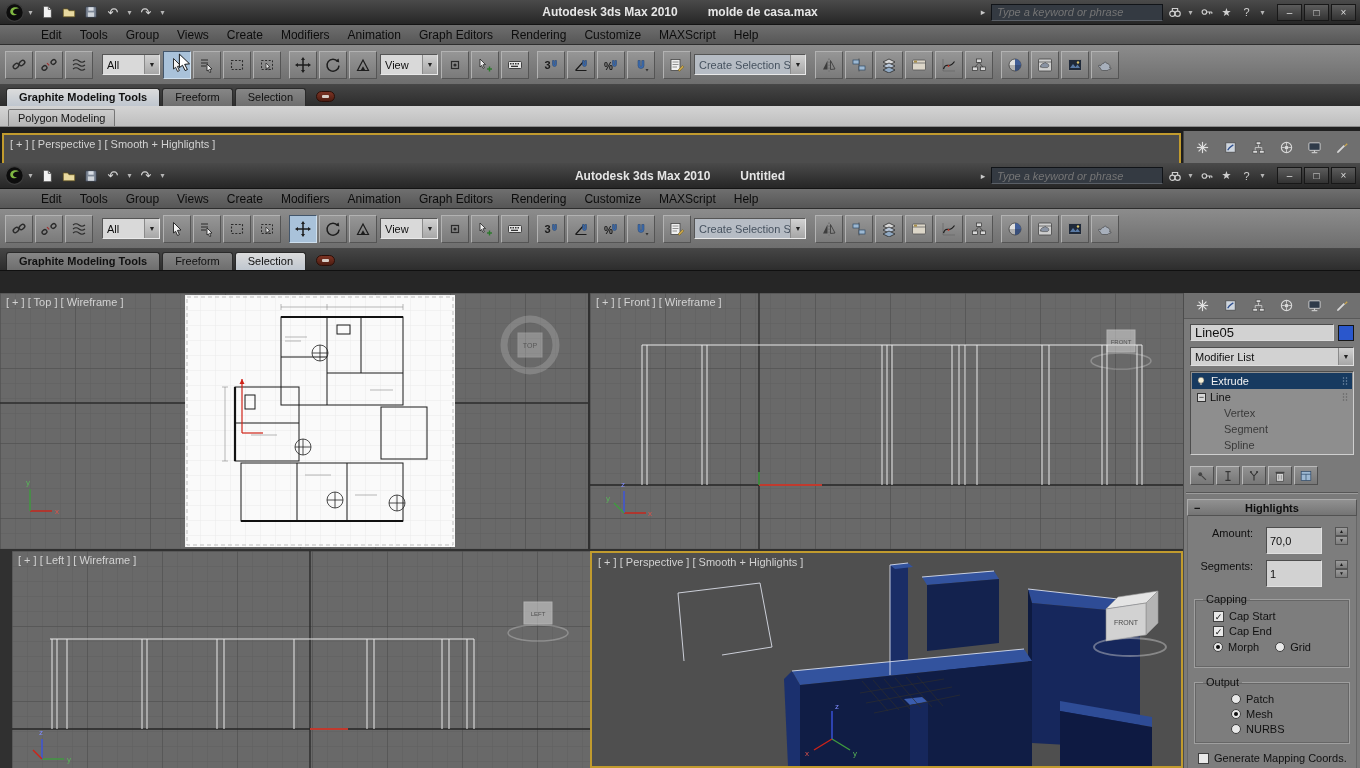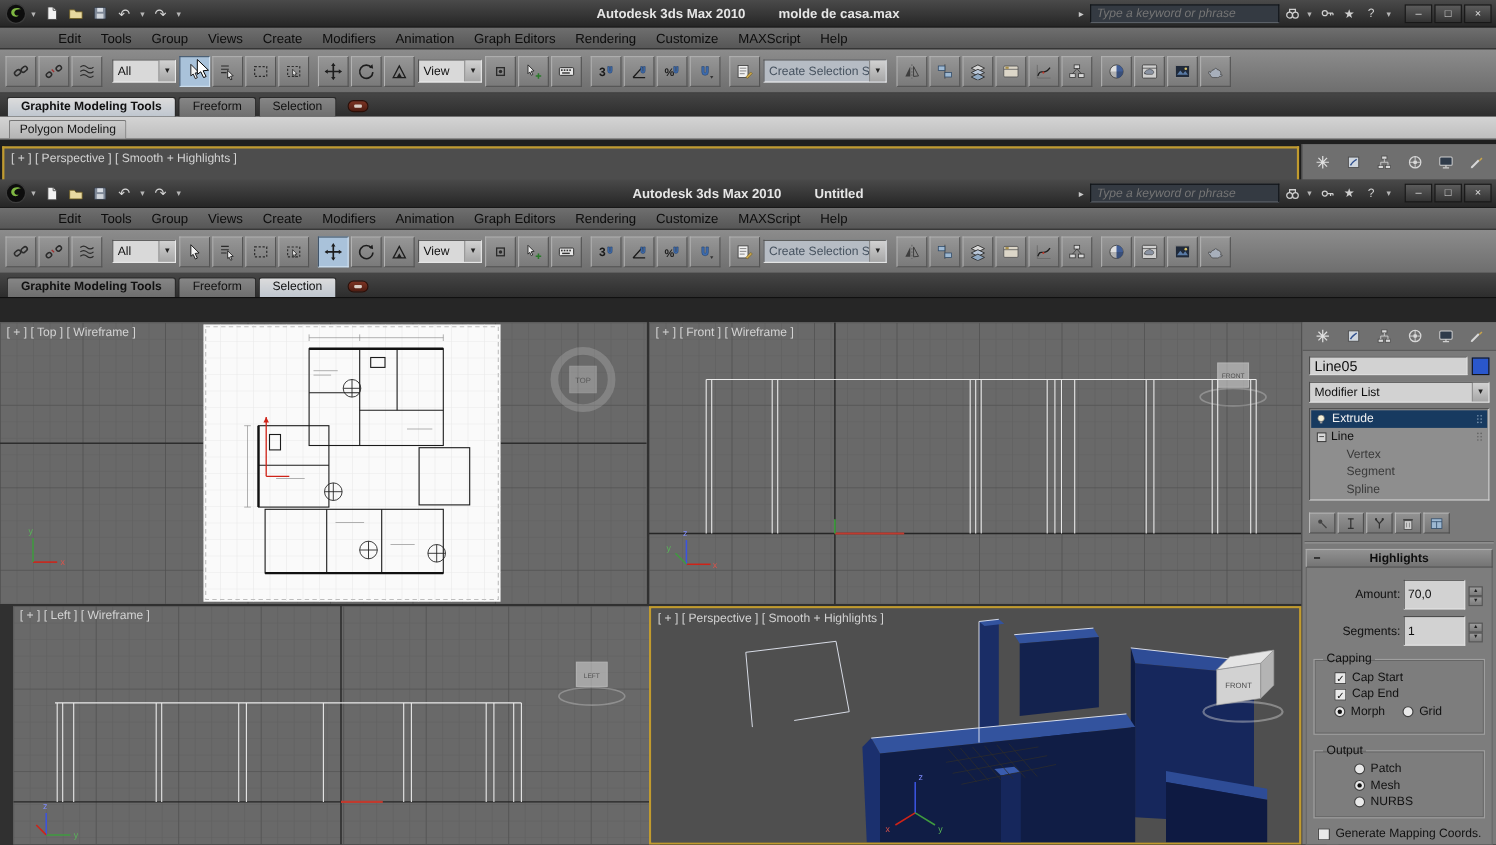--- a/index.html
+++ b/index.html
@@ -20,21 +20,21 @@
 .title{position:absolute;left:0;right:0;text-align:center;color:#e6e6e6;font-weight:bold;font-size:12px;pointer-events:none;}
 .title .file{margin-left:30px;font-weight:bold;}
 .tsearch{margin-left:auto;display:flex;align-items:center;gap:3px;z-index:2;}
 .search-arrow{color:#c9c9c9;font-size:9px;width:10px;text-align:center;}
 .searchinput{width:172px;height:17px;background:#343a42;border:1px solid #111418;border-bottom-color:#5a5f66;color:#9aa1ab;font-style:italic;font-size:11px;padding:0 5px;font-family:"Liberation Sans",sans-serif;}
 .sicon{width:17px;height:17px;display:flex;align-items:center;justify-content:center;color:#cfcfcf;font-size:11px;}
 .sicon svg{width:14px;height:14px;}
 .winbtns{display:flex;gap:2px;margin-left:8px;z-index:2;}
 .wbtn{width:25px;height:17px;background:linear-gradient(#5c5c5c,#333);border:1px solid #181818;color:#ddd;font-size:10px;display:flex;align-items:center;justify-content:center;}
 
-.menubar{height:20px;background:linear-gradient(#6f6f6f,#565656);display:flex;align-items:flex-start;padding-left:44px;border-bottom:1px solid #2e2e2e;}
+.menubar{height:20px;background:linear-gradient(#6f6f6f,#565656);display:flex;align-items:flex-start;padding-left:32px;border-bottom:1px solid #2e2e2e;}
 .mitem{padding:0 9px;font-size:12px;color:#0c0c0c;height:100%;display:flex;align-items:center;cursor:default;}
 
 .toolbar{height:40px;background:linear-gradient(#8c8c8c,#6e6e6e);display:flex;align-items:center;padding:0 4px;border-bottom:1px solid #474747;position:relative;}
 .tbtn{width:28px;height:28px;margin:0 1px;background:linear-gradient(#969696,#7a7a7a);border:1px solid;border-color:#b2b2b2 #555 #555 #b2b2b2;display:flex;align-items:center;justify-content:center;flex:none;}
 .tbtn.pressed{background:#a9c2da;border-color:#43566b #cfe0ef #cfe0ef #43566b;}
 .tbtn svg{width:16px;height:16px;}
 .tsep{width:6px;height:100%;flex:none;}
 .tdd{height:21px;background:#d9d9d9;border:1px solid;border-color:#555 #e9e9e9 #e9e9e9 #555;display:flex;align-items:center;margin:0 2px;flex:none;}
 .tddtext{flex:1;padding:0 4px;font-size:11px;white-space:nowrap;overflow:hidden;color:#0f0f0f;}
 .tddarrow{width:15px;height:100%;background:linear-gradient(#d2d2d2,#a6a6a6);border-left:1px solid #8a8a8a;font-size:7px;display:flex;align-items:center;justify-content:center;color:#222;}
@@ -86,21 +86,21 @@
 .srow.sub{padding-left:32px;color:#3a3a3a;}
 .stackbar{display:flex;gap:2px;padding:11px 6px 4px;}
 .sbtn{width:24px;height:19px;background:linear-gradient(#929292,#777);border:1px solid;border-color:#bababa #4f4f4f #4f4f4f #bababa;display:flex;align-items:center;justify-content:center;}
 .sbtn svg{width:14px;height:14px;}
 .cp-div{height:3px;margin:3px 2px;border-top:1px solid #565656;border-bottom:1px solid #9c9c9c;}
 .rollout{margin:2px 3px 0;}
 .rhead{height:17px;background:linear-gradient(#919191,#747474);border:1px solid;border-color:#ababab #525252 #525252 #ababab;display:flex;align-items:center;position:relative;font-weight:bold;font-size:11px;color:#0d0d0d;}
 .rhead .minus{position:absolute;left:6px;font-weight:bold;}
 .rhead .rtitle{flex:1;text-align:center;}
 .rbody{background:#7d7d7d;border:1px solid #676767;border-top:none;padding:7px 4px 4px;}
-.prow{display:flex;align-items:center;justify-content:flex-end;gap:3px;margin:4px 4px 6px 0;}
+.prow{display:flex;align-items:flex-start;justify-content:flex-end;gap:13px;margin:4px 4px 6px 0;}
 .plabel{color:#0f0f0f;}
 .pfield{width:56px;height:27px;background:#d2d2d2;border:1px solid;border-color:#4d4d4d #e0e0e0 #e0e0e0 #4d4d4d;font-size:11px;padding:0 3px;font-family:"Liberation Sans",sans-serif;color:#0f0f0f;}
 .spin{width:13px;height:16px;display:flex;flex-direction:column;flex:none;}
 .spin i{flex:1;font-style:normal;font-size:5px;line-height:7px;text-align:center;background:linear-gradient(#9c9c9c,#7b7b7b);border:1px solid #545454;color:#1c1c1c;}
 fieldset.pgroup{border:1px solid #9f9f9f;box-shadow:inset 0 0 0 1px #666;margin:4px 2px 8px;padding:2px 4px 5px;}
 fieldset.pgroup legend{padding:0 3px;margin-left:4px;font-size:11px;color:#0f0f0f;}
 .crow{display:flex;align-items:center;gap:5px;margin:3px 0 3px 14px;cursor:default;}
 .cb{width:11px;height:11px;background:#e9e9e9;border:1px solid #3f3f3f;font-size:9px;line-height:10px;text-align:center;color:#0d0d0d;flex:none;}
 .rb{width:10px;height:10px;border-radius:50%;background:#e9e9e9;border:1px solid #3f3f3f;position:relative;flex:none;}
 .rb .dot{position:absolute;left:2px;top:2px;width:4px;height:4px;background:#0d0d0d;border-radius:50%;}

